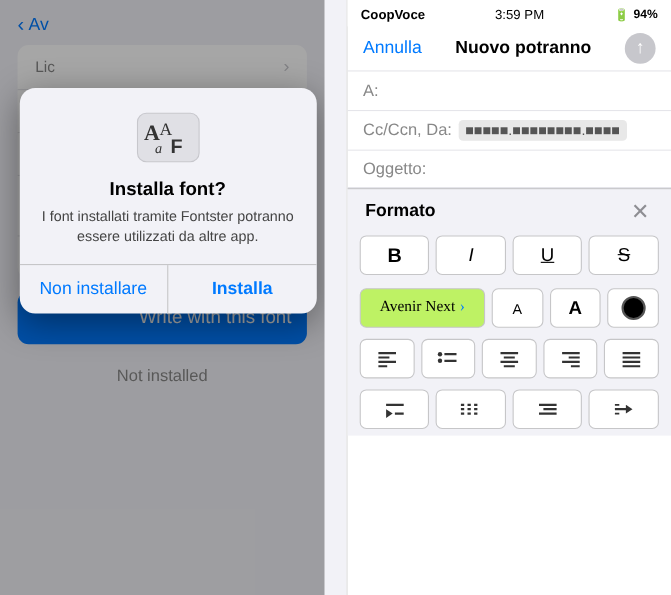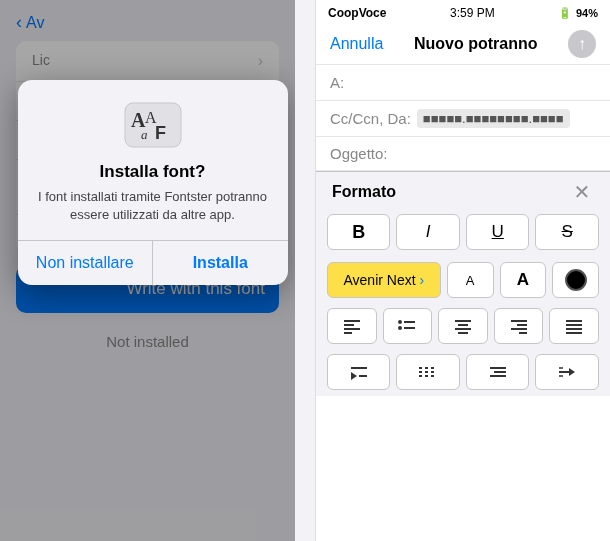--- a/index.html
+++ b/index.html
@@ -337,32 +337,33 @@
     }
 
     .fmt-btn-bold { font-weight: 800; font-size: 18px; }
     .fmt-btn-italic { font-style: italic; font-size: 17px; }
     .fmt-btn-underline { text-decoration: underline; font-size: 17px; }
     .fmt-btn-strike { text-decoration: line-through; font-size: 17px; }
 
     .font-name-btn {
       flex: 2.5;
       height: 36px;
-      background: #fde047;
+      background: #bef264;
       border: 1px solid #c6c6c8;
       border-radius: 6px;
       margin: 2px 3px;
       display: flex;
       align-items: center;
       justify-content: center;
       font-size: 14px;
       font-weight: 500;
       cursor: pointer;
       gap: 4px;
       color: #000;
+      font-family: Liberation Serif, serif;
     }
 
     .font-size-btn {
       flex: 1;
       height: 36px;
       background: #fff;
       border: 1px solid #c6c6c8;
       border-radius: 6px;
       margin: 2px 3px;
       display: flex;

